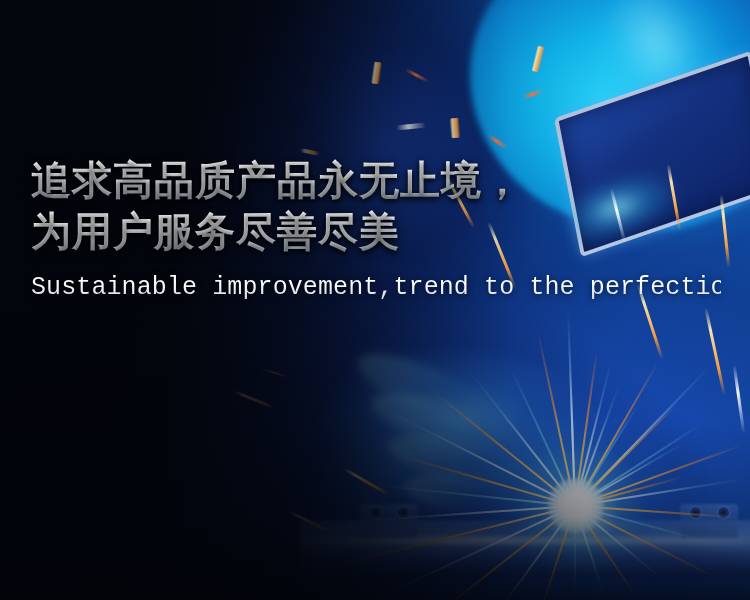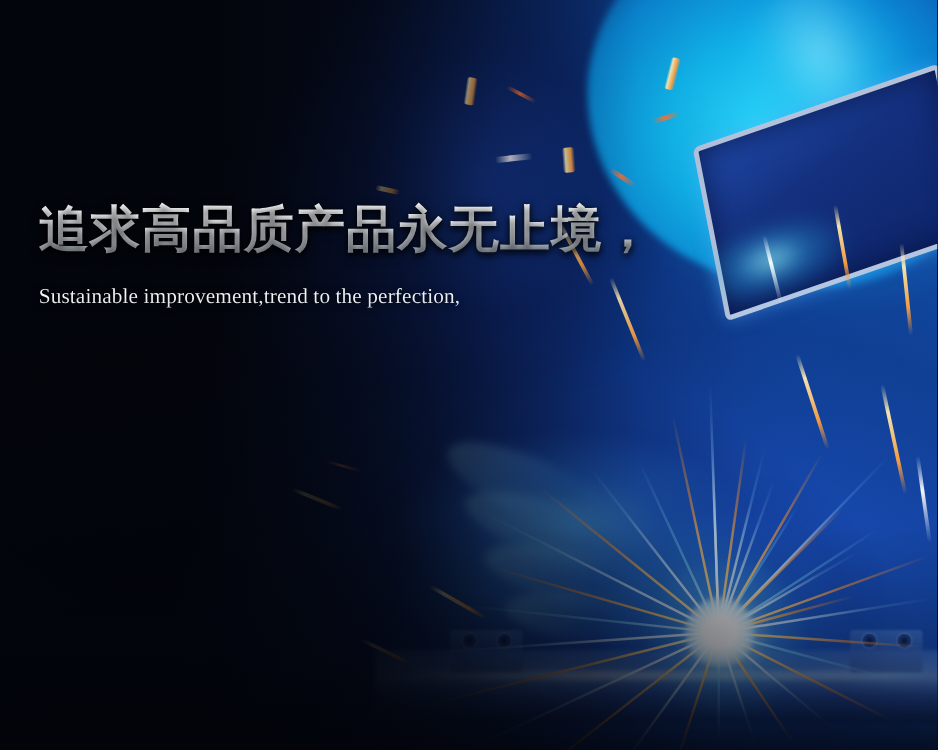--- a/index.html
+++ b/index.html
@@ -6,21 +6,21 @@
     margin: 0;
     padding: 0;
     background: #000;
   }
   #banner {
     position: relative;
     width: 750px;
     height: 600px;
     overflow: hidden;
     background: #04060e;
-    font-family: Liberation Serif, serif;
+    font-family: Liberation Mono, monospace;
   }
 
   
   .layer { position: absolute; pointer-events: none; }
 
   
   #bg-base {
     inset: 0;
     background:
       radial-gradient(ellipse 70% 80% at 88% 12%, rgba(20,150,210,0.85) 0%, rgba(12,70,150,0.45) 38%, rgba(5,20,55,0.0) 72%),
@@ -174,21 +174,21 @@
     white-space: nowrap;
     background: linear-gradient(180deg, #ffffff 0%, #f4f6f8 34%, #c9ced4 62%, #9aa2ab 88%, #8d959e 100%);
     -webkit-background-clip: text;
     background-clip: text;
     color: transparent;
     -webkit-text-fill-color: transparent;
     text-shadow: 0 2px 5px rgba(0,0,0,0.55);
     filter: drop-shadow(0 1px 3px rgba(0,0,0,0.75));
   }
   .en-line {
-    font-size: 17px;
+    font-size: 25px;
     font-weight: normal;
     line-height: 33px;
     letter-spacing: 0.1px;
     white-space: nowrap;
     background: linear-gradient(180deg, #ffffff 0%, #fbfcfd 40%, #dfe3e7 72%, #c4cad1 100%);
     -webkit-background-clip: text;
     background-clip: text;
     color: transparent;
     -webkit-text-fill-color: transparent;
     filter: drop-shadow(0 1px 3px rgba(0,0,0,0.7));
@@ -280,18 +280,19 @@
   <div class="spark hot" style="left:286px;top:520px;width:46px;height:3px;transform:rotate(26deg);"></div>
   <div class="spark hot" style="left:610px;top:320px;width:80px;height:3px;transform:rotate(72deg);"></div>
   <div class="spark hot" style="left:670px;top:350px;width:90px;height:3px;transform:rotate(78deg);"></div>
   <div class="spark white" style="left:704px;top:398px;width:70px;height:3px;transform:rotate(82deg);"></div>
 
   <div class="layer" id="bg-vignette-left"></div>
   <div class="layer" id="bg-vignette-bottom"></div>
 
   <div id="copy">
     <div class="cn-line">追求高品质产品永无止境，</div>
+    <div class="cn-line">为用户服务尽善尽美</div>
     <div id="en-block">
       <div class="en-line">Sustainable improvement,trend to the perfection,</div>
     </div>
   </div>
 
 </div>
 
 </body></html>

